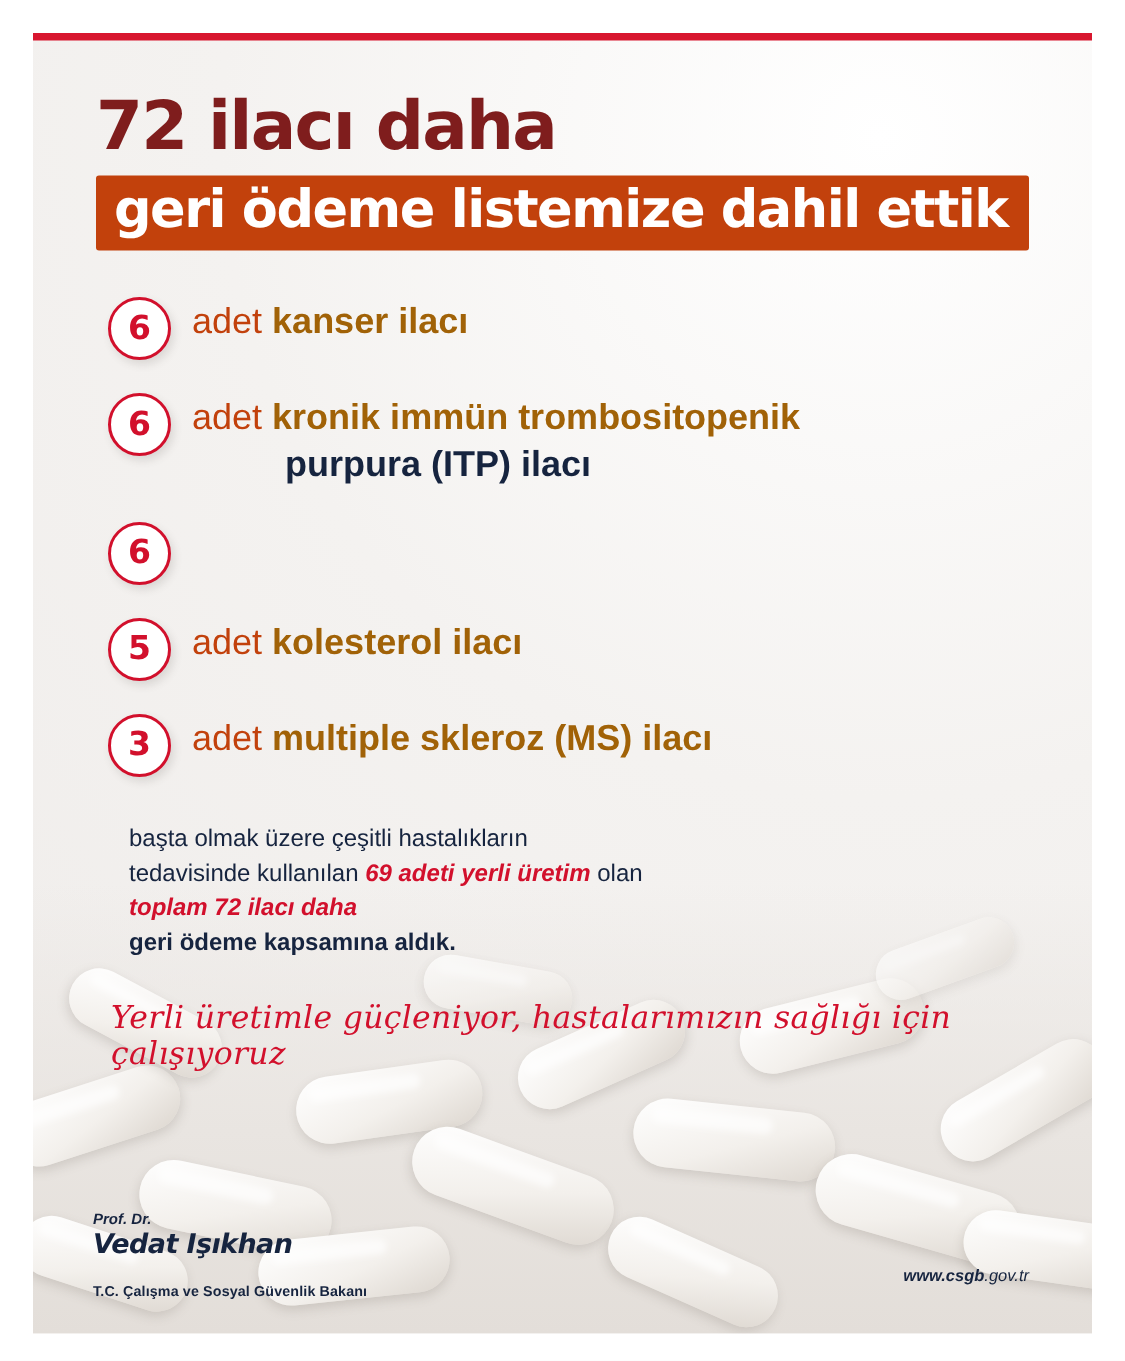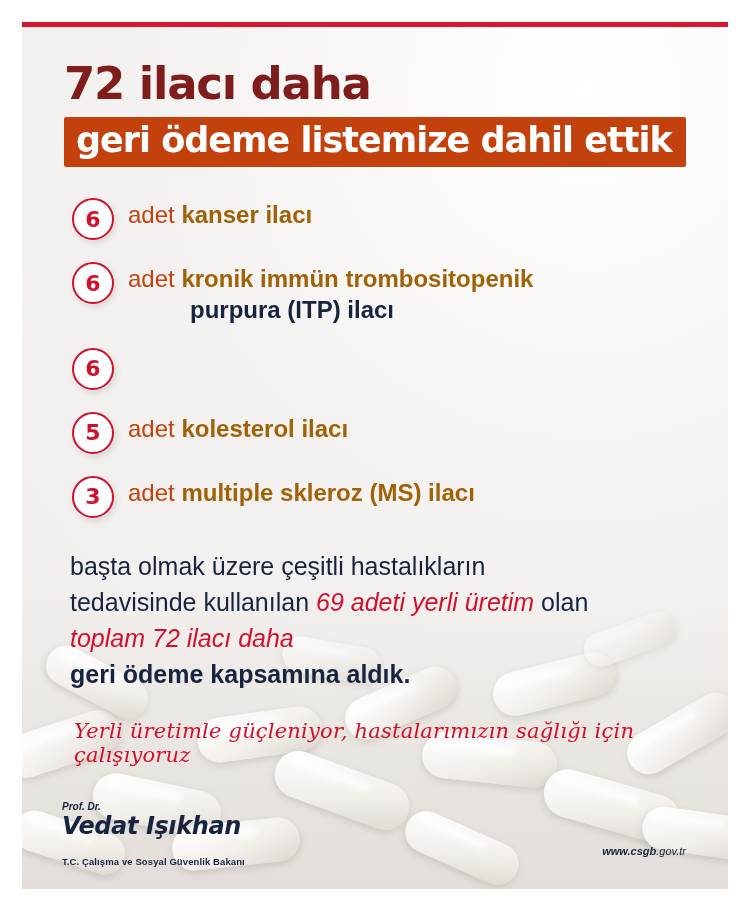--- a/index.html
+++ b/index.html
@@ -137,28 +137,28 @@
     font-weight: 700;
     color: #a16207;
   }
   .row-text .drug-2nd {
     display: block;
     font-weight: 700;
     color: #16243f;
     padding-left: 62px;
   }
   .para {
-    margin: 30px 0 0 6px;
-    font-size: 25px;
+    margin: 30px 0 0 22px;
+    font-size: 16px;
     line-height: 1.45;
     color: #16243f;
   }
   .para .em-red {
     color: #d2102c;
-    font-weight: 400;
+    font-weight: 700;
     font-style: italic;
   }
   .para .bold-dark {
     font-weight: 700;
   }
   .slogan {
     margin: 26px 0 0 10px;
     font-size: 21px;
     color: #d2102c;
     font-style: italic;
@@ -178,21 +178,21 @@
     color: #16243f;
     line-height: 1.1;
   }
   .sign .title-sm {
     font-size: 10px;
     font-style: italic;
     font-weight: 700;
     margin-bottom: 1px;
   }
   .sign .name {
-    font-size: 24px;
+    font-size: 18px;
     font-weight: 800;
     font-style: italic;
     letter-spacing: -0.4px;
     font-family: "DejaVu Sans", sans-serif;
   }
   .sign .role {
     font-size: 9.5px;
     font-weight: 600;
     margin-top: 17px;
     letter-spacing: 0.1px;

